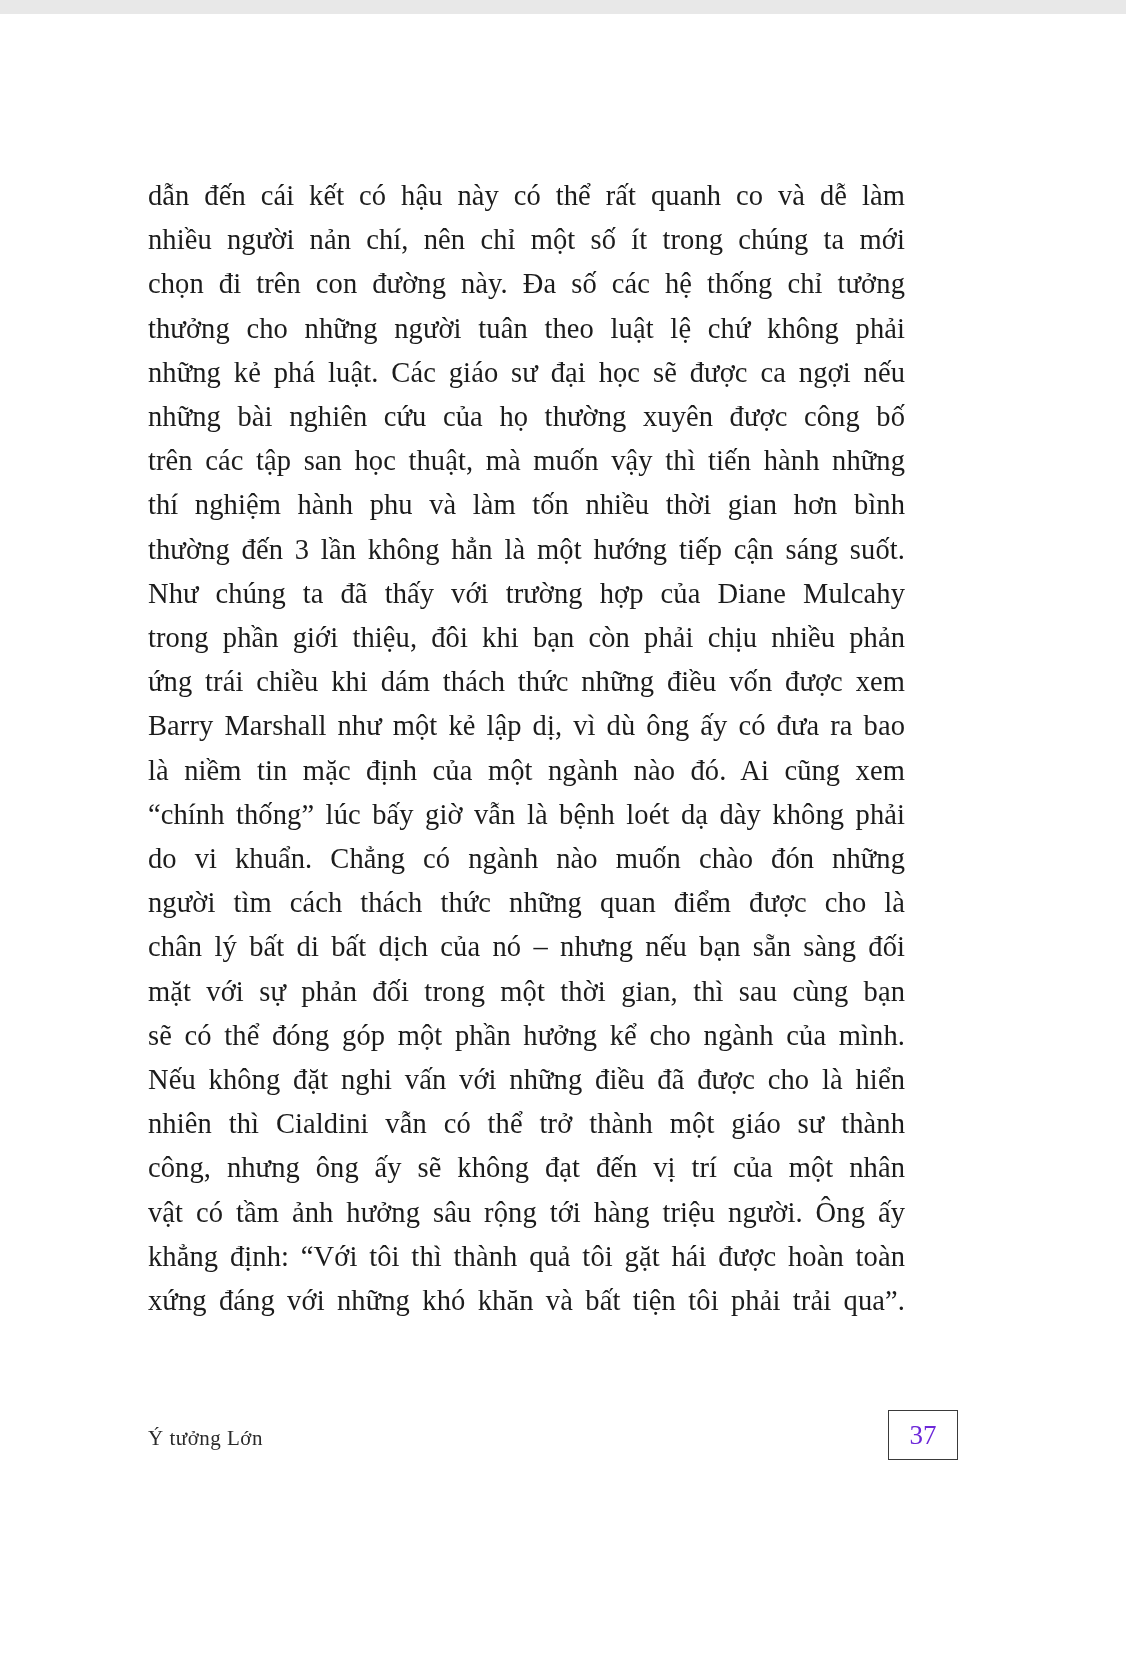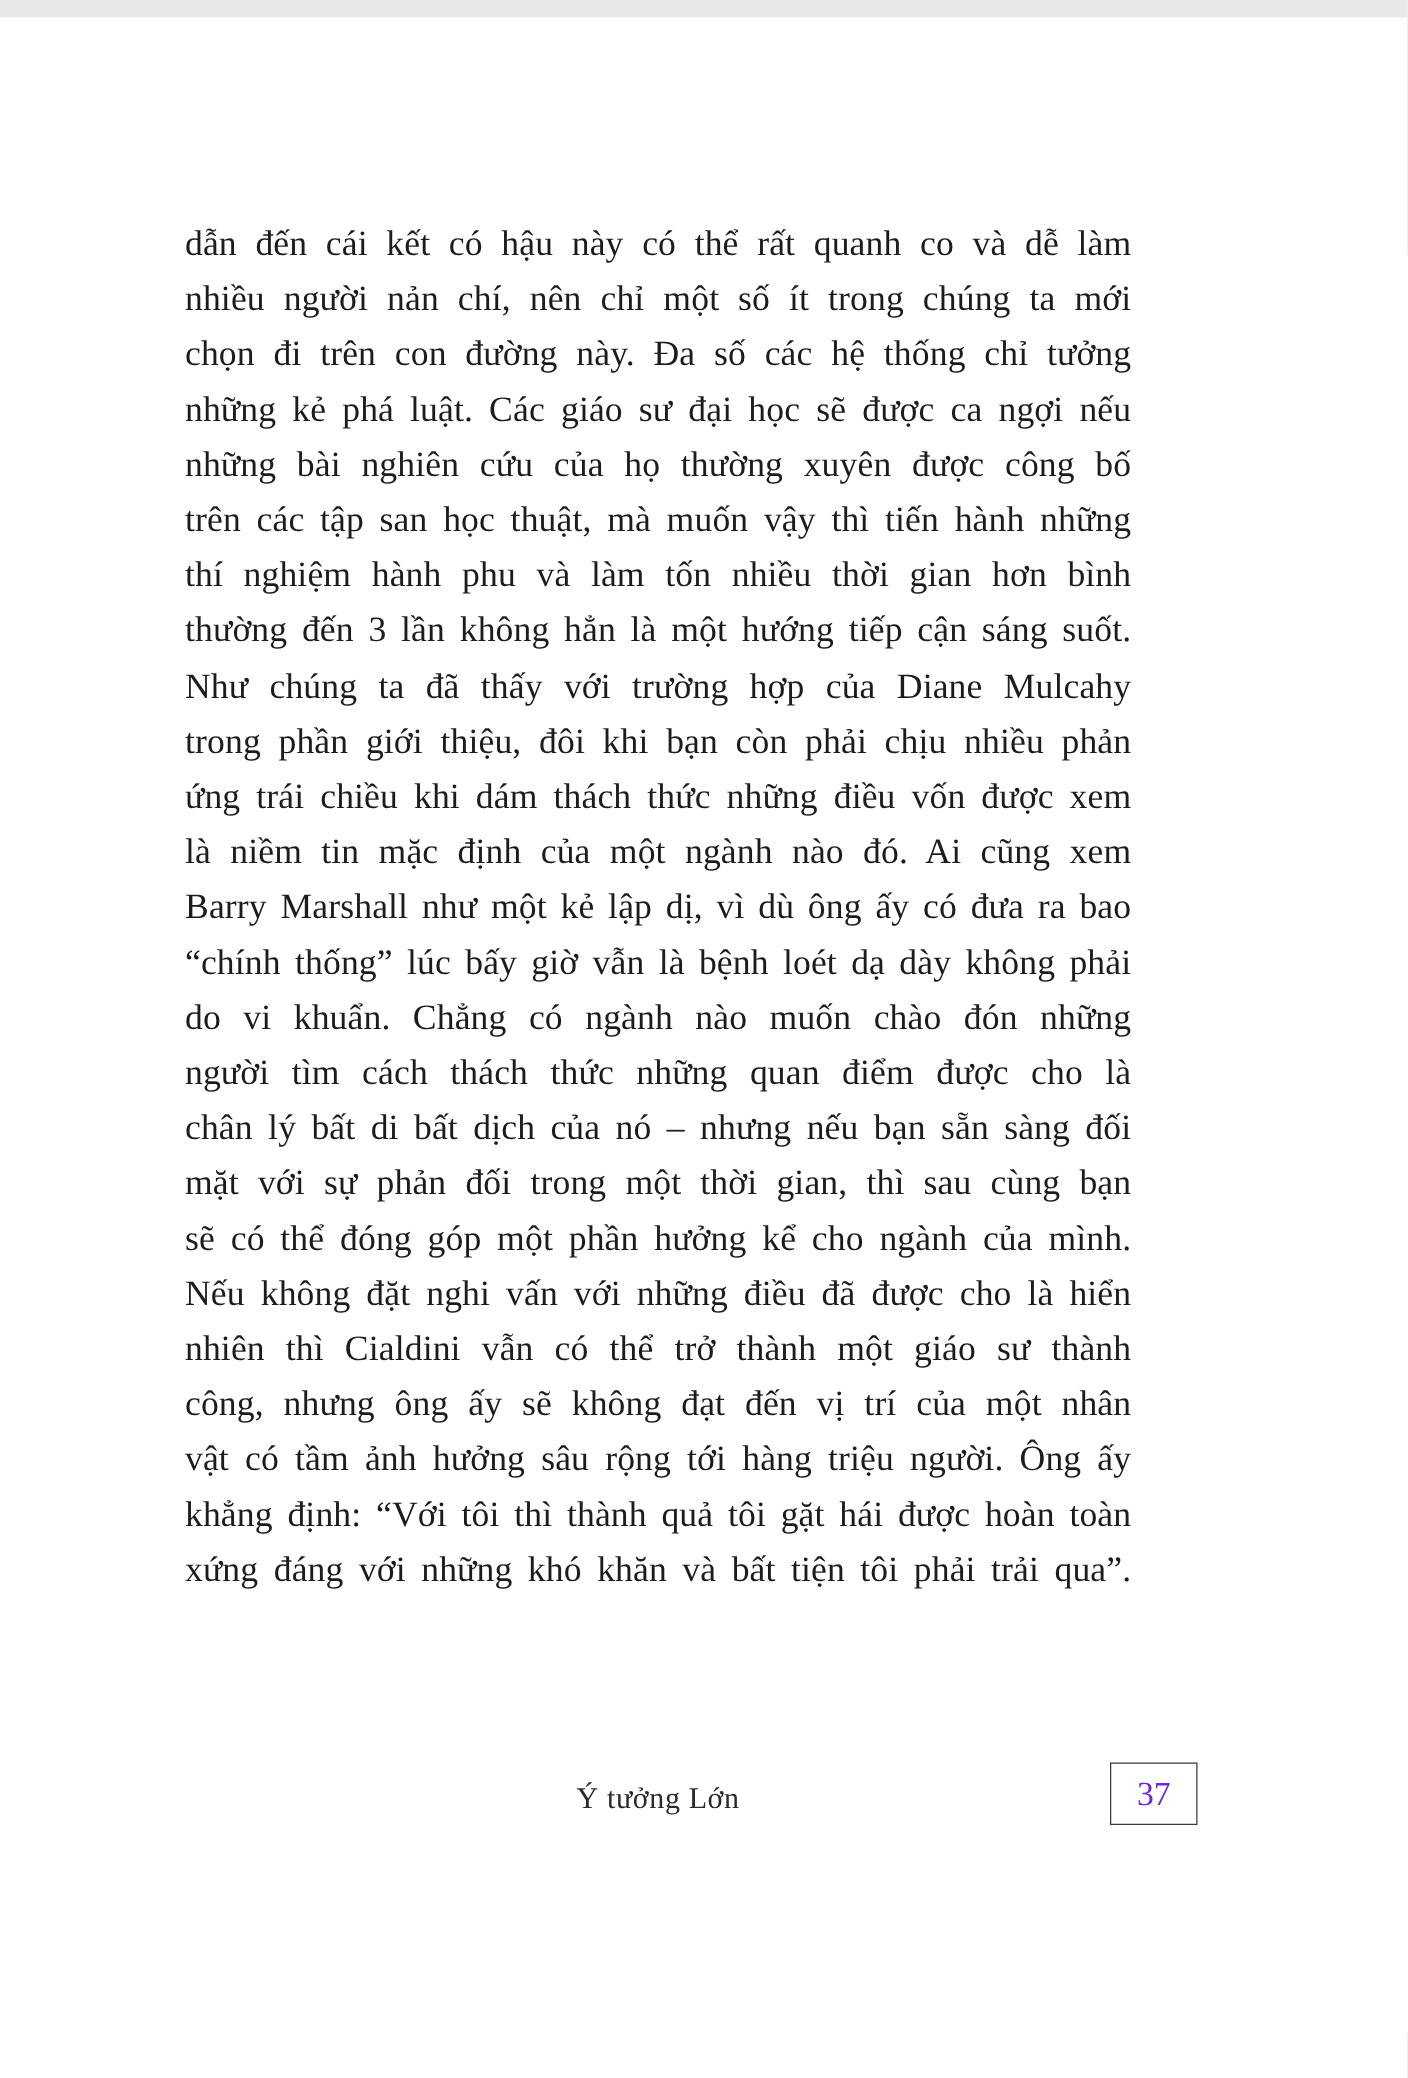--- a/index.html
+++ b/index.html
@@ -35,22 +35,21 @@
   .text-line::after {
     content: "";
     display: inline-block;
     width: 0;
   }
   .footer-title {
     position: absolute;
     left: 148px;
     width: 757px;
     top: 1412px;
-    text-align: center;
-    font-size: 24px;
+    font-size: 21px;
     color: #2a2a2a;
     letter-spacing: 0.5px;
   }
   .page-number-box {
     position: absolute;
     left: 888px;
     top: 1396px;
     width: 70px;
     height: 50px;
     border: 1.5px solid #3a3a3a;
@@ -64,30 +63,31 @@
 </style>
 </head>
 <body>
 
 <div class="page">
 
   <div class="text-block">
     <div class="text-line">dẫn đến cái kết có hậu này có thể rất quanh co và dễ làm</div>
     <div class="text-line">nhiều người nản chí, nên chỉ một số ít trong chúng ta mới</div>
     <div class="text-line">chọn đi trên con đường này. Đa số các hệ thống chỉ tưởng</div>
+    <div class="text-line">thưởng cho những người tuân theo luật lệ chứ không phải</div>
     <div class="text-line">những kẻ phá luật. Các giáo sư đại học sẽ được ca ngợi nếu</div>
     <div class="text-line">những bài nghiên cứu của họ thường xuyên được công bố</div>
     <div class="text-line">trên các tập san học thuật, mà muốn vậy thì tiến hành những</div>
     <div class="text-line">thí nghiệm hành phu và làm tốn nhiều thời gian hơn bình</div>
     <div class="text-line">thường đến 3 lần không hẳn là một hướng tiếp cận sáng suốt.</div>
     <div class="text-line">Như chúng ta đã thấy với trường hợp của Diane Mulcahy</div>
     <div class="text-line">trong phần giới thiệu, đôi khi bạn còn phải chịu nhiều phản</div>
     <div class="text-line">ứng trái chiều khi dám thách thức những điều vốn được xem</div>
+    <div class="text-line">Barry Marshall như một kẻ lập dị, vì dù ông ấy có đưa ra bao</div>
     <div class="text-line">là niềm tin mặc định của một ngành nào đó. Ai cũng xem</div>
-    <div class="text-line">Barry Marshall như một kẻ lập dị, vì dù ông ấy có đưa ra bao</div>
     <div class="text-line">“chính thống” lúc bấy giờ vẫn là bệnh loét dạ dày không phải</div>
     <div class="text-line">do vi khuẩn. Chẳng có ngành nào muốn chào đón những</div>
     <div class="text-line">người tìm cách thách thức những quan điểm được cho là</div>
     <div class="text-line">chân lý bất di bất dịch của nó – nhưng nếu bạn sẵn sàng đối</div>
     <div class="text-line">mặt với sự phản đối trong một thời gian, thì sau cùng bạn</div>
     <div class="text-line">sẽ có thể đóng góp một phần hưởng kể cho ngành của mình.</div>
     <div class="text-line">Nếu không đặt nghi vấn với những điều đã được cho là hiển</div>
     <div class="text-line">nhiên thì Cialdini vẫn có thể trở thành một giáo sư thành</div>
     <div class="text-line">công, nhưng ông ấy sẽ không đạt đến vị trí của một nhân</div>
     <div class="text-line">vật có tầm ảnh hưởng sâu rộng tới hàng triệu người. Ông ấy</div>

